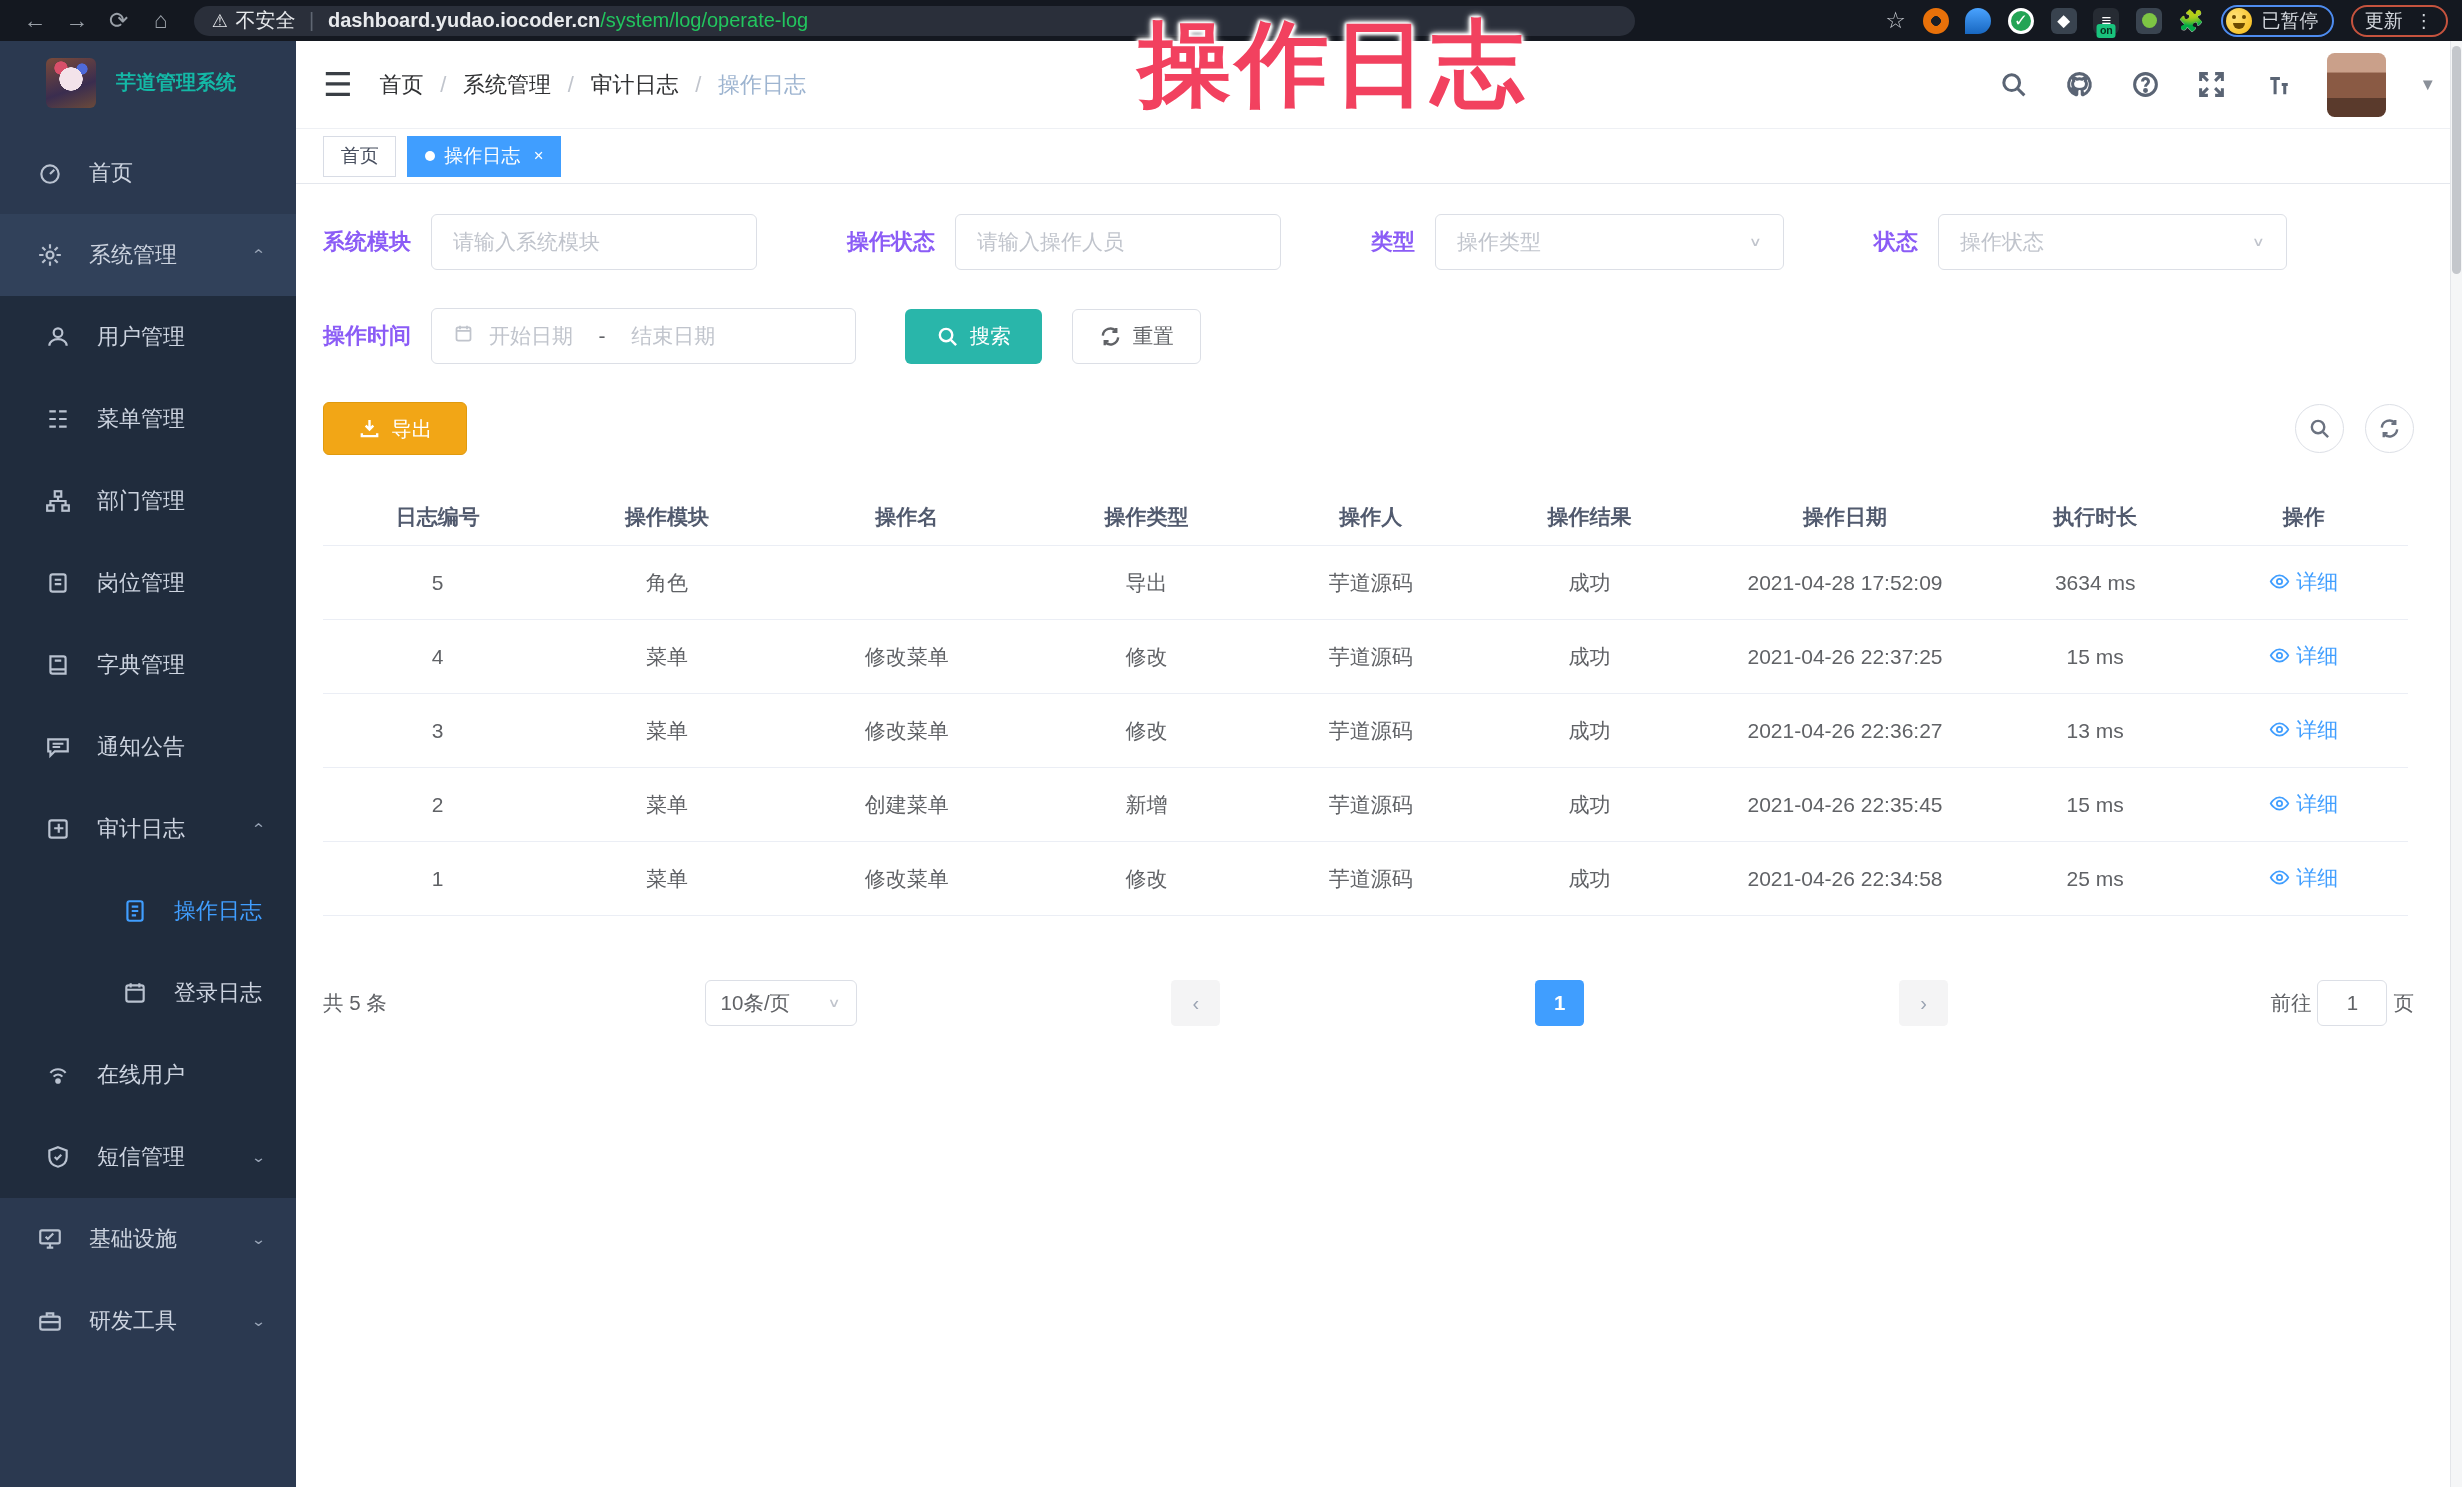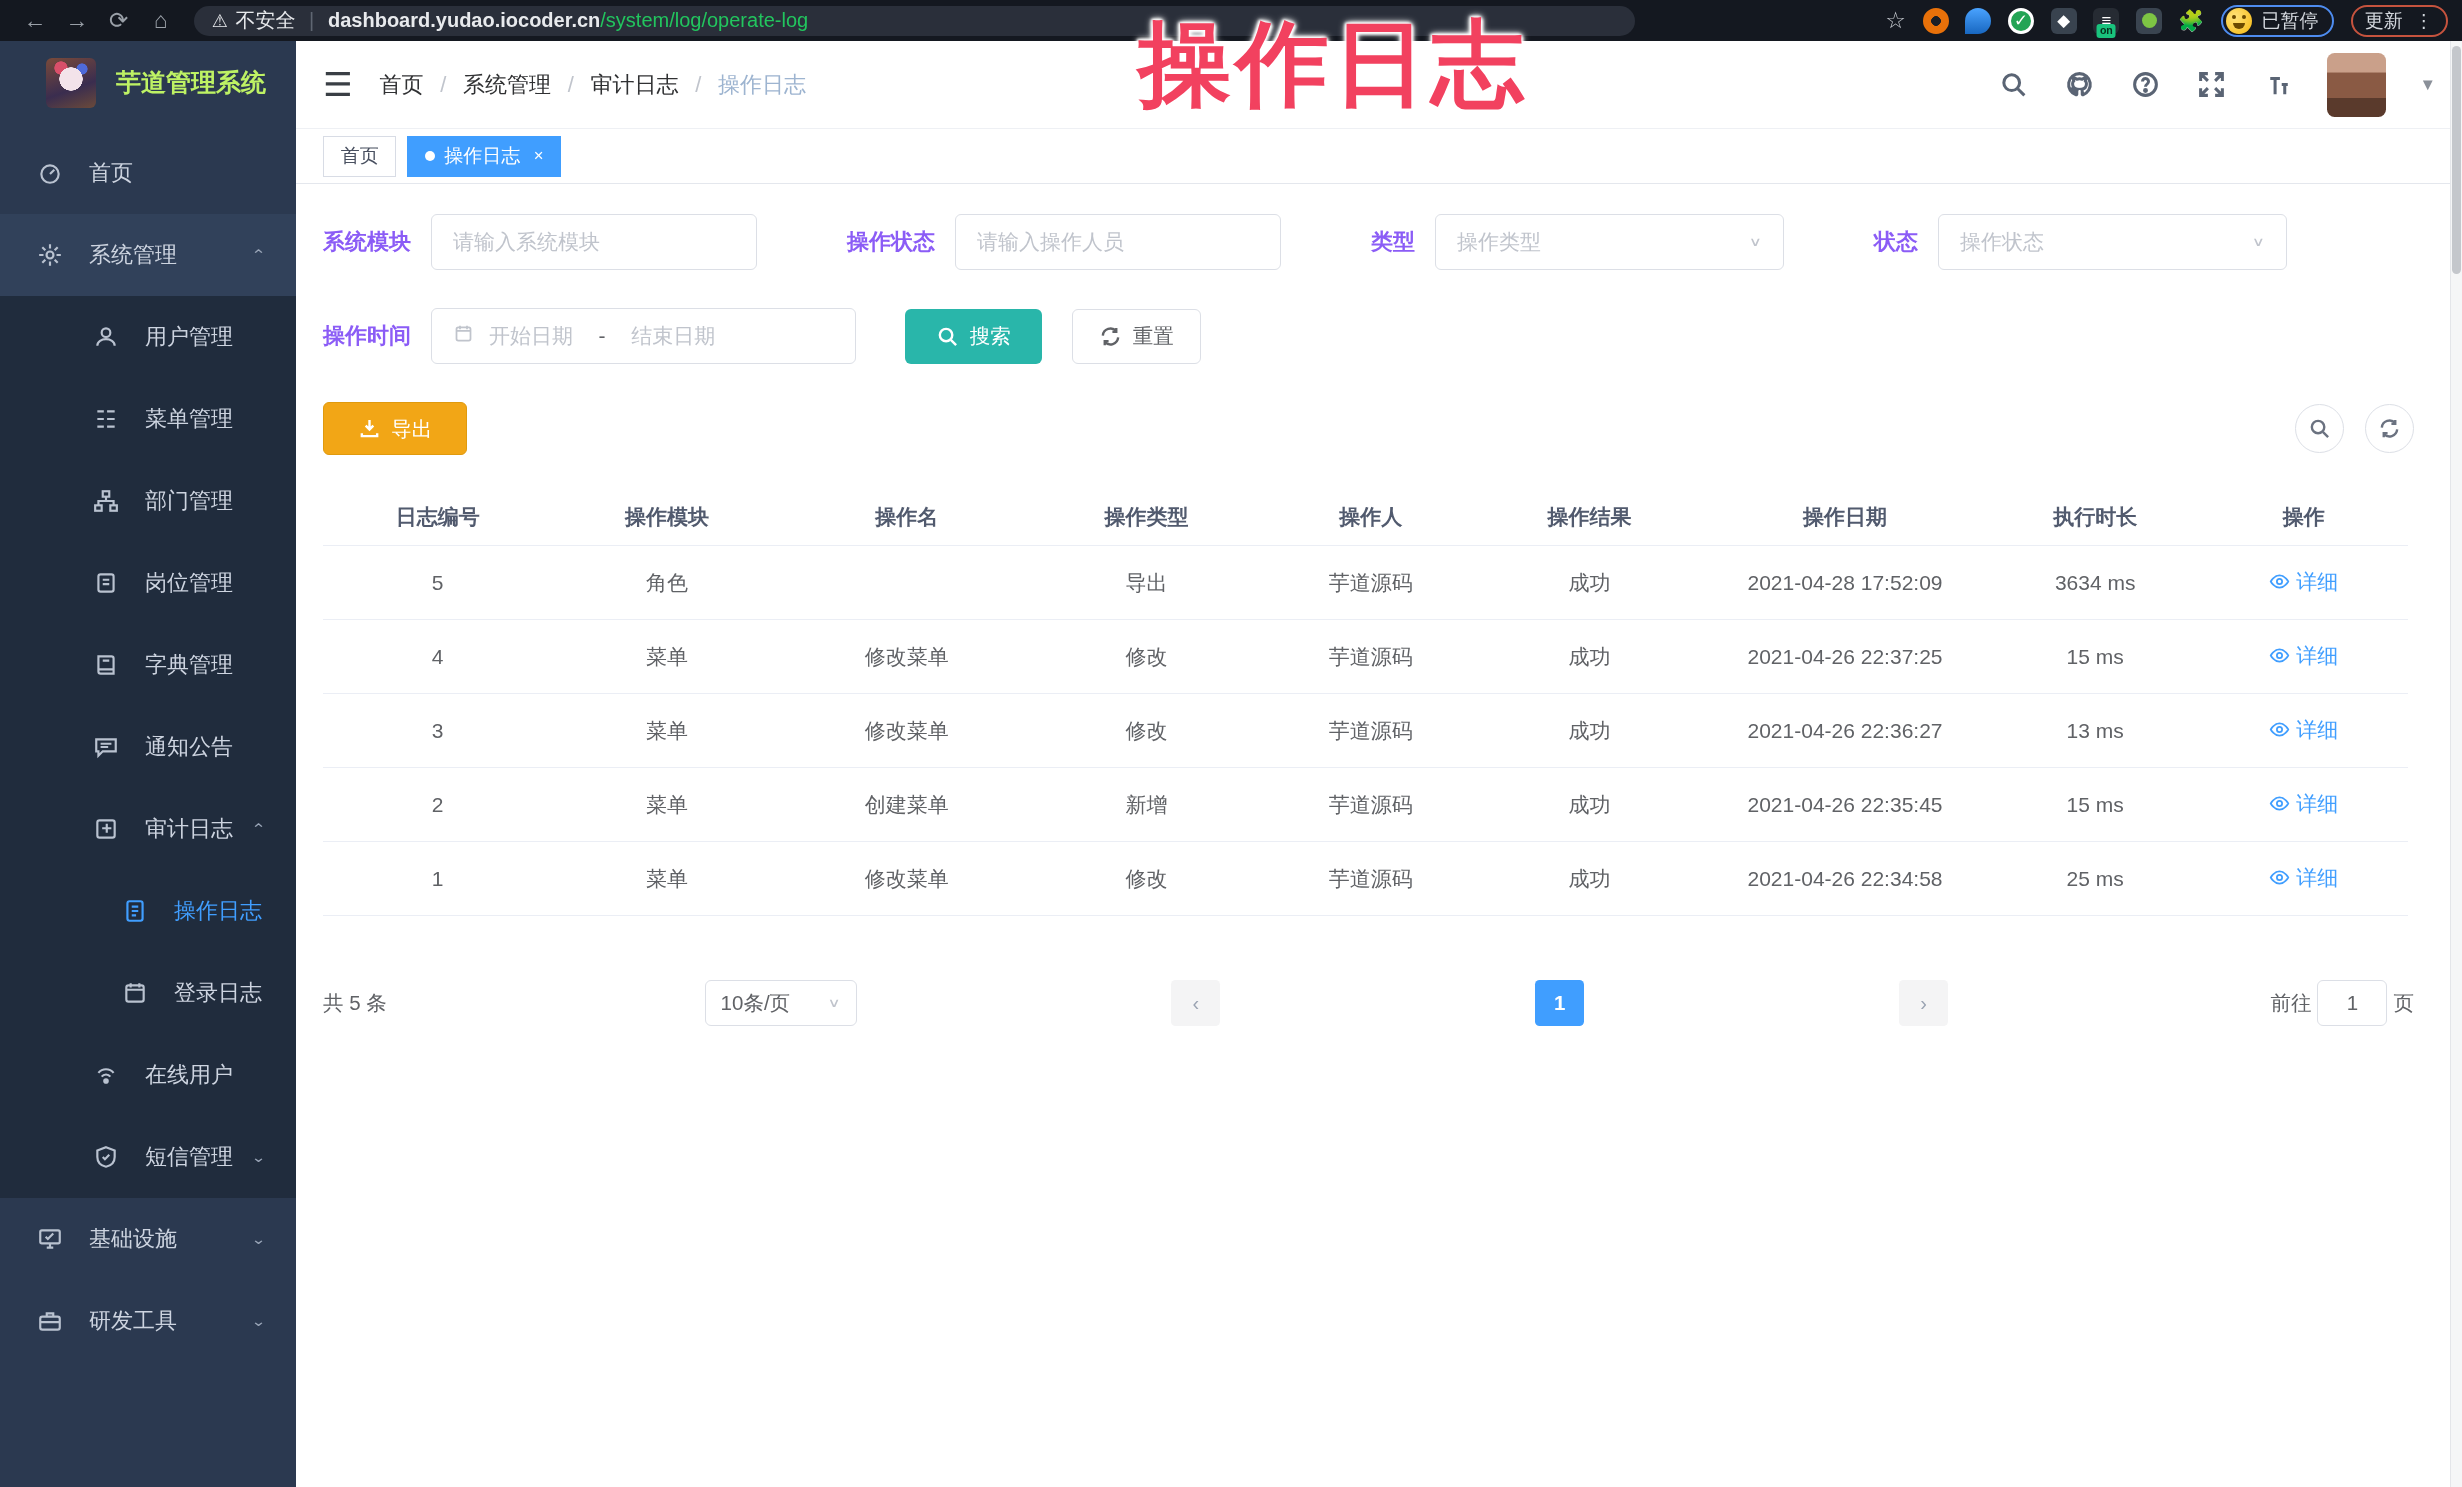--- a/index.html
+++ b/index.html
@@ -40,27 +40,27 @@
     text-shadow:0 0 2.3px #fff,0 0 4.6px #fff,0 0 6.8px #fff,0 0 9px #fff,1.5px 1.5px 3px #fff,-1.5px -1.5px 3px #fff; white-space:nowrap; }
 
   
   .sidebar { position:absolute; top:41px; left:0; width:296px; height:1447px; background:#2b3950; color:#c3cbd9; }
   .logo-row { height:83px; display:flex; align-items:center; padding-left:46px; gap:20px; }
   .logo-img { width:50px; height:50px; border-radius:6px; background:
       radial-gradient(circle at 50% 42%, #f3e3ea 0 30%, transparent 31%),
       radial-gradient(circle at 30% 20%, #d94f6a 0 12%, transparent 13%),
       radial-gradient(circle at 72% 22%, #4f6ad9 0 10%, transparent 11%),
       linear-gradient(160deg,#7a4a3a,#3a2d4f 60%,#6b4a3a); }
-  .logo-title { color:#bef264; font-size:25px; font-weight:bold; }
+  .logo-title { color:#14b8a6; font-size:20px; font-weight:bold; }
   .menu { margin-top:7.6px; }
   .m-item { display:flex; align-items:center; height:82px; font-size:22px; cursor:pointer; position:relative; color:#cdd4e0; }
   .m-item .mi-icon { width:27px; text-align:center; margin-right:26px; font-size:24px; color:#b9c2d0; flex:0 0 auto; display:flex; align-items:center; justify-content:center;}
   .m-item svg { width:26px; height:26px; stroke:#b9c2d0; fill:none; stroke-width:2; }
   .d1 { padding-left:36px; }
-  .d2 { padding-left:92px; }
+  .d2 { padding-left:44px; }
   .d3 { padding-left:121px; }
   .m-item.hl { background:#31415a; }
   .submenu-bg { background:#202c3d; }
   .m-item .chev { margin-left:auto; margin-right:30px; font-size:18px; color:#9aa6b8; transform:scaleY(.8); }
   .m-item.active3 { color:#409EFF; }
   .m-item.active3 svg { stroke:#409EFF; }
 
   
   .appbar { position:absolute; top:41px; left:296px; width:2167px; height:88px; background:#fff; border-bottom:1.5px solid #eef0f4; display:flex; align-items:center; padding:0 27px; z-index:10;}
   .hamburger { font-size:33px; color:#3a3f45; margin-right:27px; cursor:pointer; line-height:1; }

